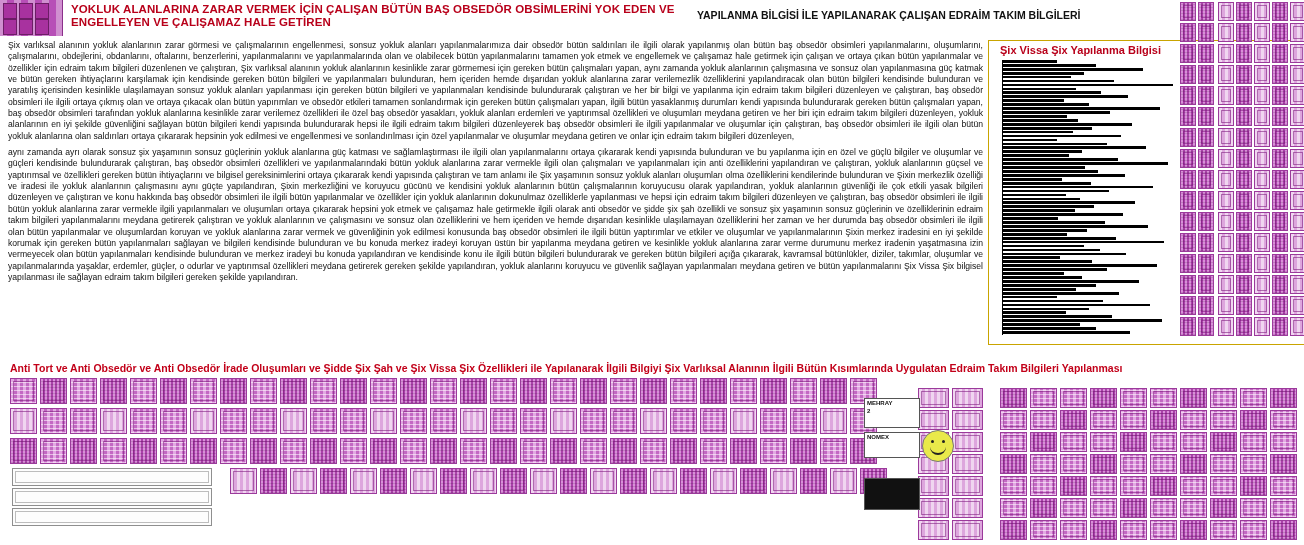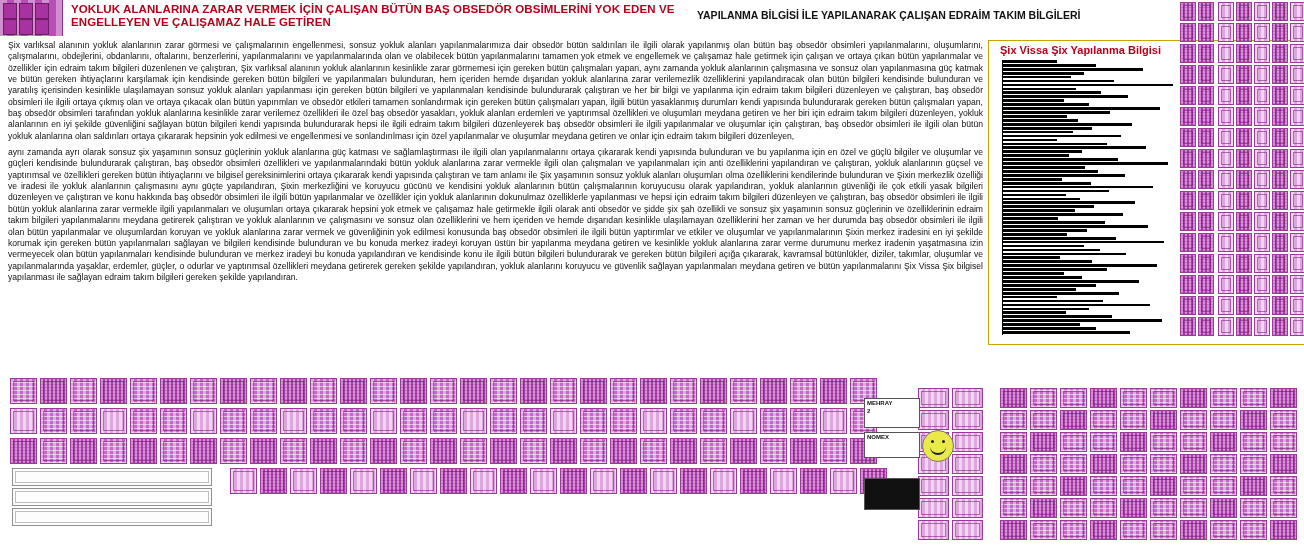--- a/index.html
+++ b/index.html
@@ -221,20 +221,21 @@
       <div class="bar" style="top: 243.571px; width: 146.737px; height: 2.72857px;"></div>
       <div class="bar" style="top: 247.5px; width: 85.8947px; height: 2.72857px;"></div>
       <div class="bar" style="top: 251.429px; width: 62.6316px; height: 2.72857px;"></div>
       <div class="bar" style="top: 255.357px; width: 109.158px; height: 2.72857px;"></div>
       <div class="bar" style="top: 259.286px; width: 159.263px; height: 2.72857px;"></div>
       <div class="bar" style="top: 263.214px; width: 76.9474px; height: 2.72857px;"></div>
       <div class="bar" style="top: 267.143px; width: 93.0526px; height: 2.72857px;"></div>
       <div class="bar" style="top: 271.071px; width: 127.053px; height: 2.72857px;"></div>
     </div>
 
+  <div class="red-caption">Anti Tort ve Anti Obsedör ve Anti Obsedör İrade Oluşumları ve Şidde Şix Şah ve Şix Vissa Şix Özellikleri ile Yapılanarak İlgili Bilgiyi Şix Varlıksal Alanının İlgili Bütün Kısımlarında Uygulatan Edraim Takım Bilgileri Yapılanması</div>
 
   <div id="tiles">
       <div class="tile pale" style="left: 1218px; top: 2px; width: 16px; height: 19px;">
         <div class="inner"></div>
       </div>
       <div class="tile pale" style="left: 1218px; top: 23px; width: 16px; height: 19px;">
         <div class="inner"></div>
       </div>
       <div class="tile pale" style="left: 1218px; top: 44px; width: 16px; height: 19px;">
         <div class="inner"></div>

